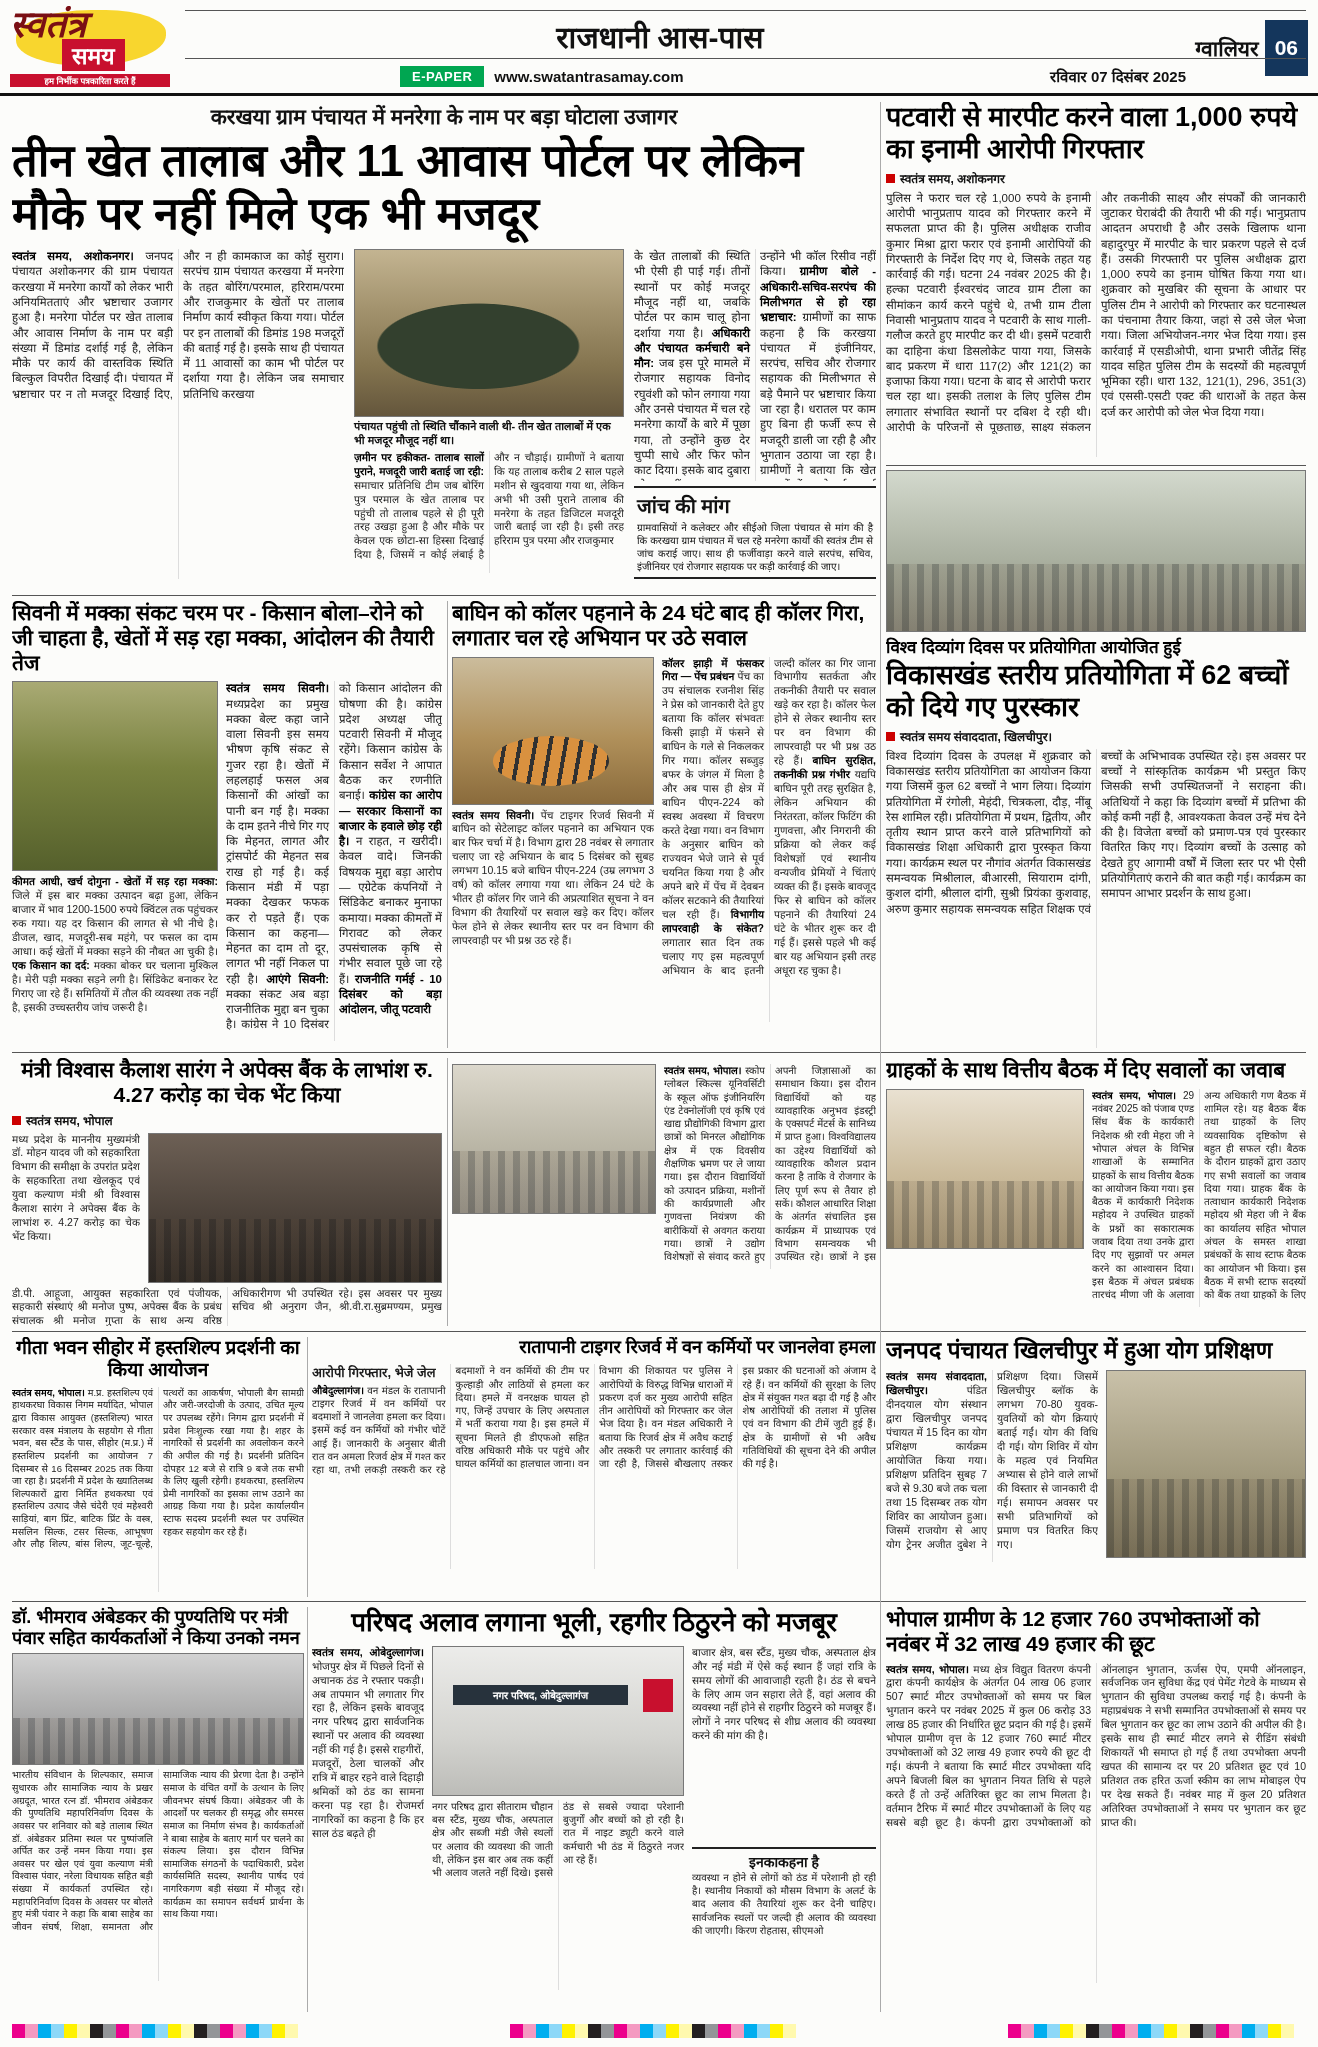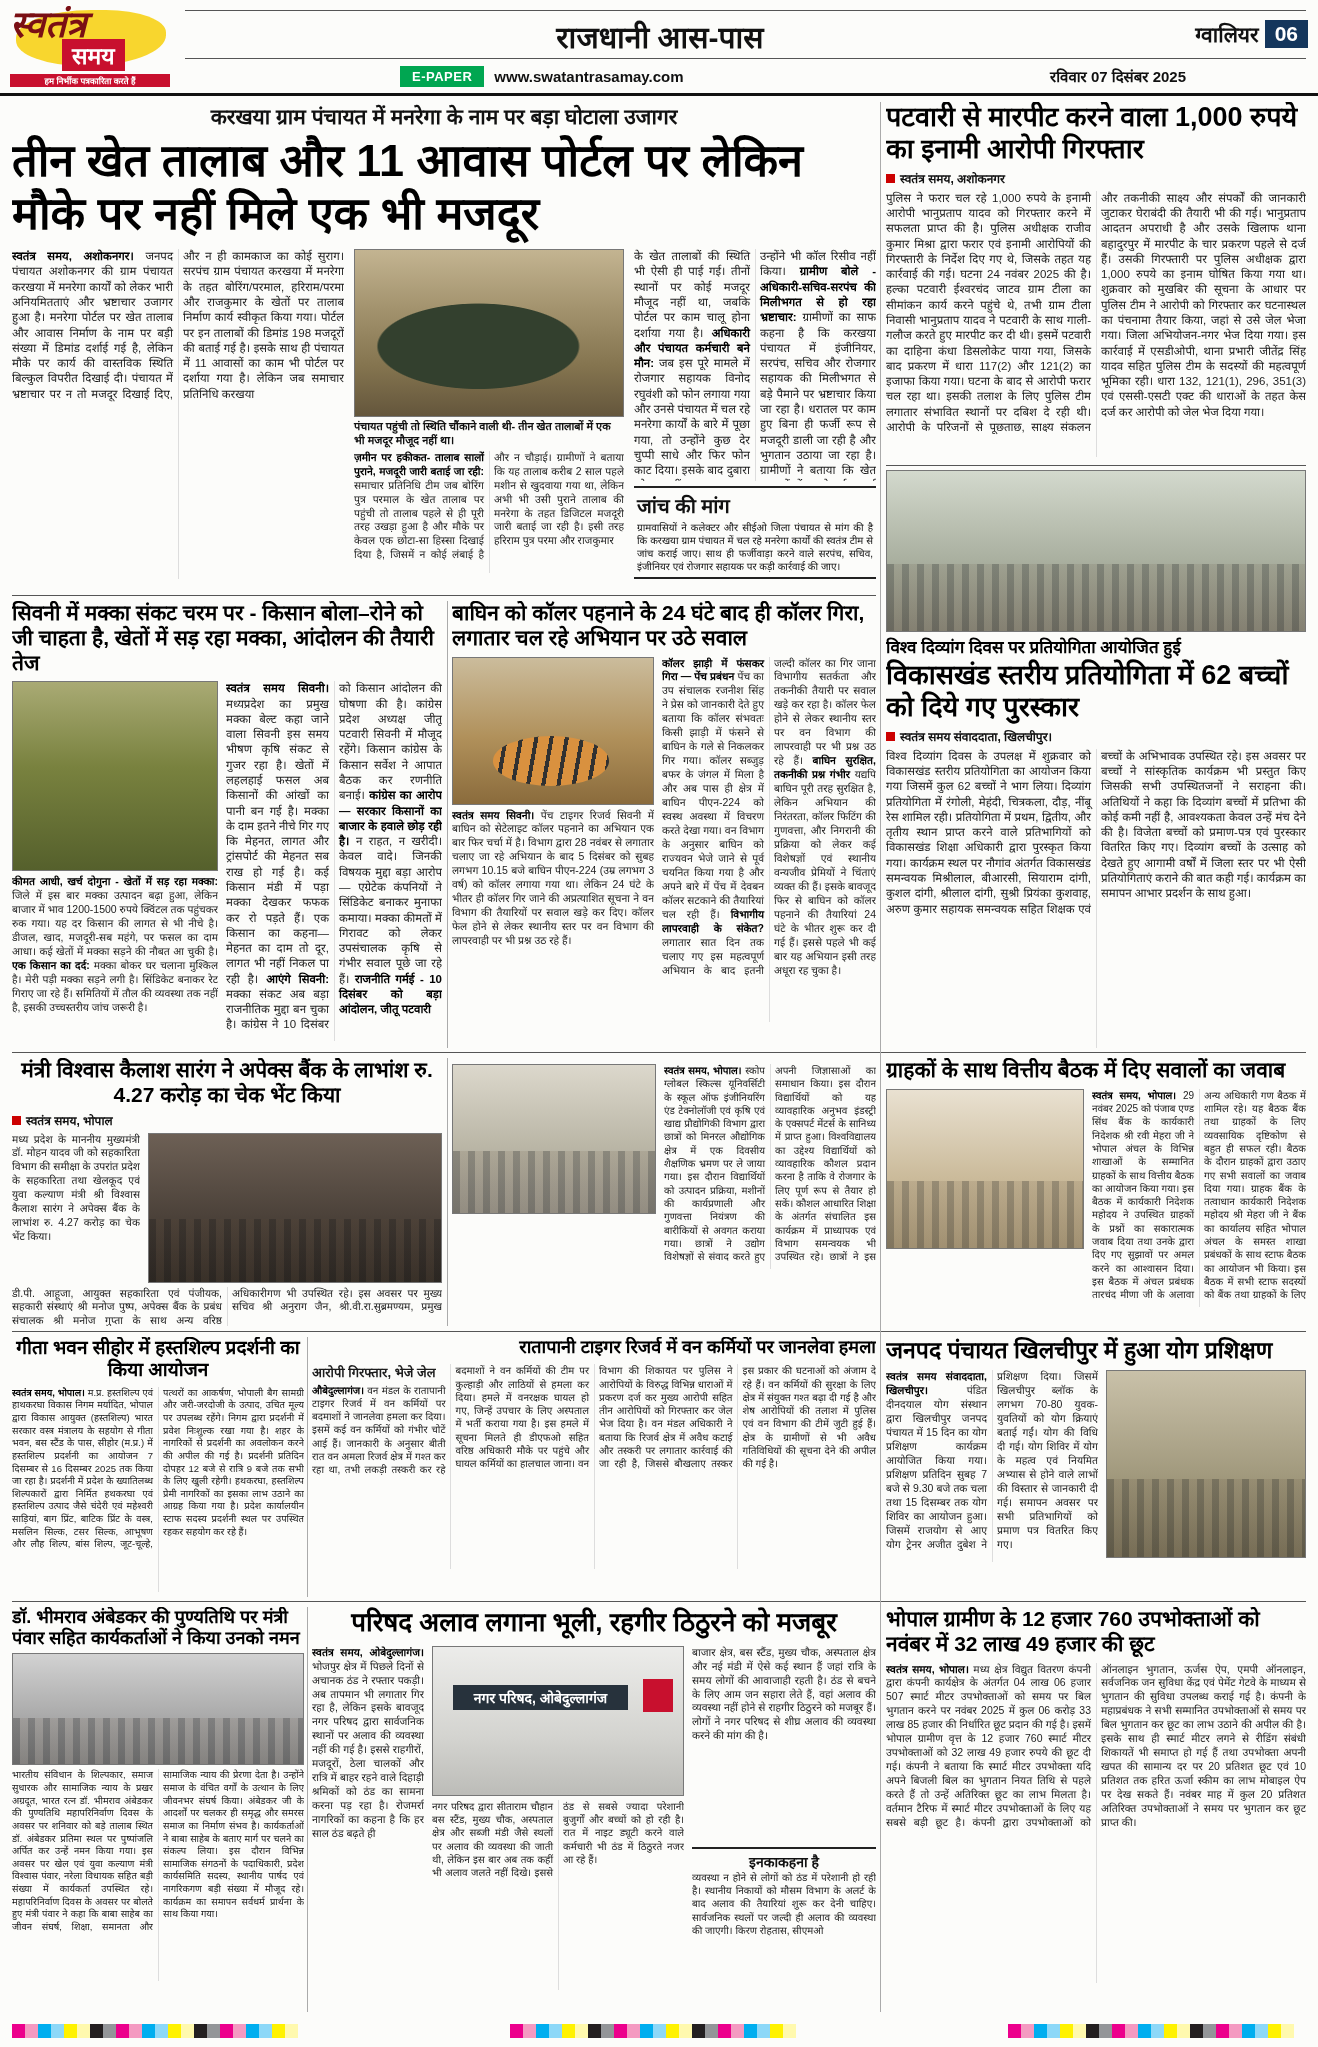--- a/index.html
+++ b/index.html
@@ -24,32 +24,32 @@
   .p-field{background:linear-gradient(180deg,#a9aa74 0%,#79823f 45%,#55602c 100%)}
   .p-tiger{background:linear-gradient(180deg,#cbbc9c 0%,#b0905a 55%,#8a6b3c 100%)}
   .tiger-body{position:absolute;left:20%;bottom:12%;width:58%;height:34%;border-radius:50%;background:repeating-linear-gradient(100deg,#d9913f 0 11px,#313131 11px 15px)}
   .p-group{background:linear-gradient(180deg,#d3d9cd 0%,#aab0a0 55%,#8a887a 100%)}
   .p-meeting{background:linear-gradient(180deg,#6d6055 0%,#4c423a 55%,#342d27 100%)}
   .p-campus{background:linear-gradient(180deg,#dcd8cc 0%,#bab6a6 55%,#9a968c 100%)}
   .p-bank{background:linear-gradient(180deg,#e9e1d1 0%,#cbbb9b 55%,#aa9a7a 100%)}
   .p-yoga{background:linear-gradient(180deg,#c9c1a9 0%,#a29a7e 55%,#7a725a 100%)}
   .p-gray{background:linear-gradient(180deg,#d2d2d2 0%,#ababab 55%,#8a8a8a 100%)}
   .p-bldg{background:linear-gradient(180deg,#ececea 0%,#d4d4d0 60%,#bcbcb8 100%)}
-  .bldg-sign{position:absolute;left:8%;top:26%;width:70%;background:#27323c;color:#fff;font-size:14px;font-weight:700;text-align:center;padding:3px 18px}
+  .bldg-sign{position:absolute;left:8%;top:26%;width:70%;background:#27323c;color:#fff;font-size:10px;font-weight:700;text-align:center;padding:3px 18px}
   .bldg-red{position:absolute;right:4%;top:22%;width:12%;height:22%;background:#c8102e}
   .jbox{border-top:2px solid #222;border-bottom:2px solid #222;padding:4px 3px;margin-top:5px}
   .jbox .jt{display:block;text-align:left;font-weight:700;font-size:20px;margin-bottom:2px}
   .jbox .jx{font-size:10px;line-height:1.3;text-align:justify;display:block}
   .quotebox{border-top:2px solid #222;margin-top:6px;padding-top:3px}
   .logo-yellow{position:absolute;left:6px;top:4px;width:150px;height:56px;background:var(--yellow,#f7d117);border-radius:50% 40% 55% 45%;opacity:.9}
   .logo-l1{position:relative;font-size:37px;font-weight:700;font-style:italic;color:#7a0f14;line-height:1}
   .logo-l2{position:relative;display:inline-block;font-size:23px;font-weight:700;color:#fff;background:var(--red,#c8102e);padding:0 10px;margin-left:52px;margin-top:-4px}
   .logo-tag{position:relative;display:block;font-size:8.5px;font-weight:700;color:#fff;background:var(--red,#c8102e);text-align:center;margin-top:3px;padding:1px 2px;width:160px}
   .epaper{background:var(--green,#00a651);color:#fff;font-weight:700;font-size:13px;padding:3px 12px;letter-spacing:.5px}
-  .pagebox{background:var(--blue,#14365c);color:#fff;font-weight:700;font-size:21px;padding:2px 10px;margin-left:6px}
+  .pagebox{background:var(--blue,#14365c);color:#fff;font-weight:700;font-size:21px;padding:16px 10px;margin-left:6px}
   .color-bar{position:absolute;top:2024px;height:14px;display:flex}
   .color-bar span{display:block;width:13px;height:14px}
   .fill{overflow:hidden}
 </style>
 </head>
 <body>
 
 <div class="page">
 
   <div class="abs" style="left:10px;top:6px;width:178px;height:90px">

